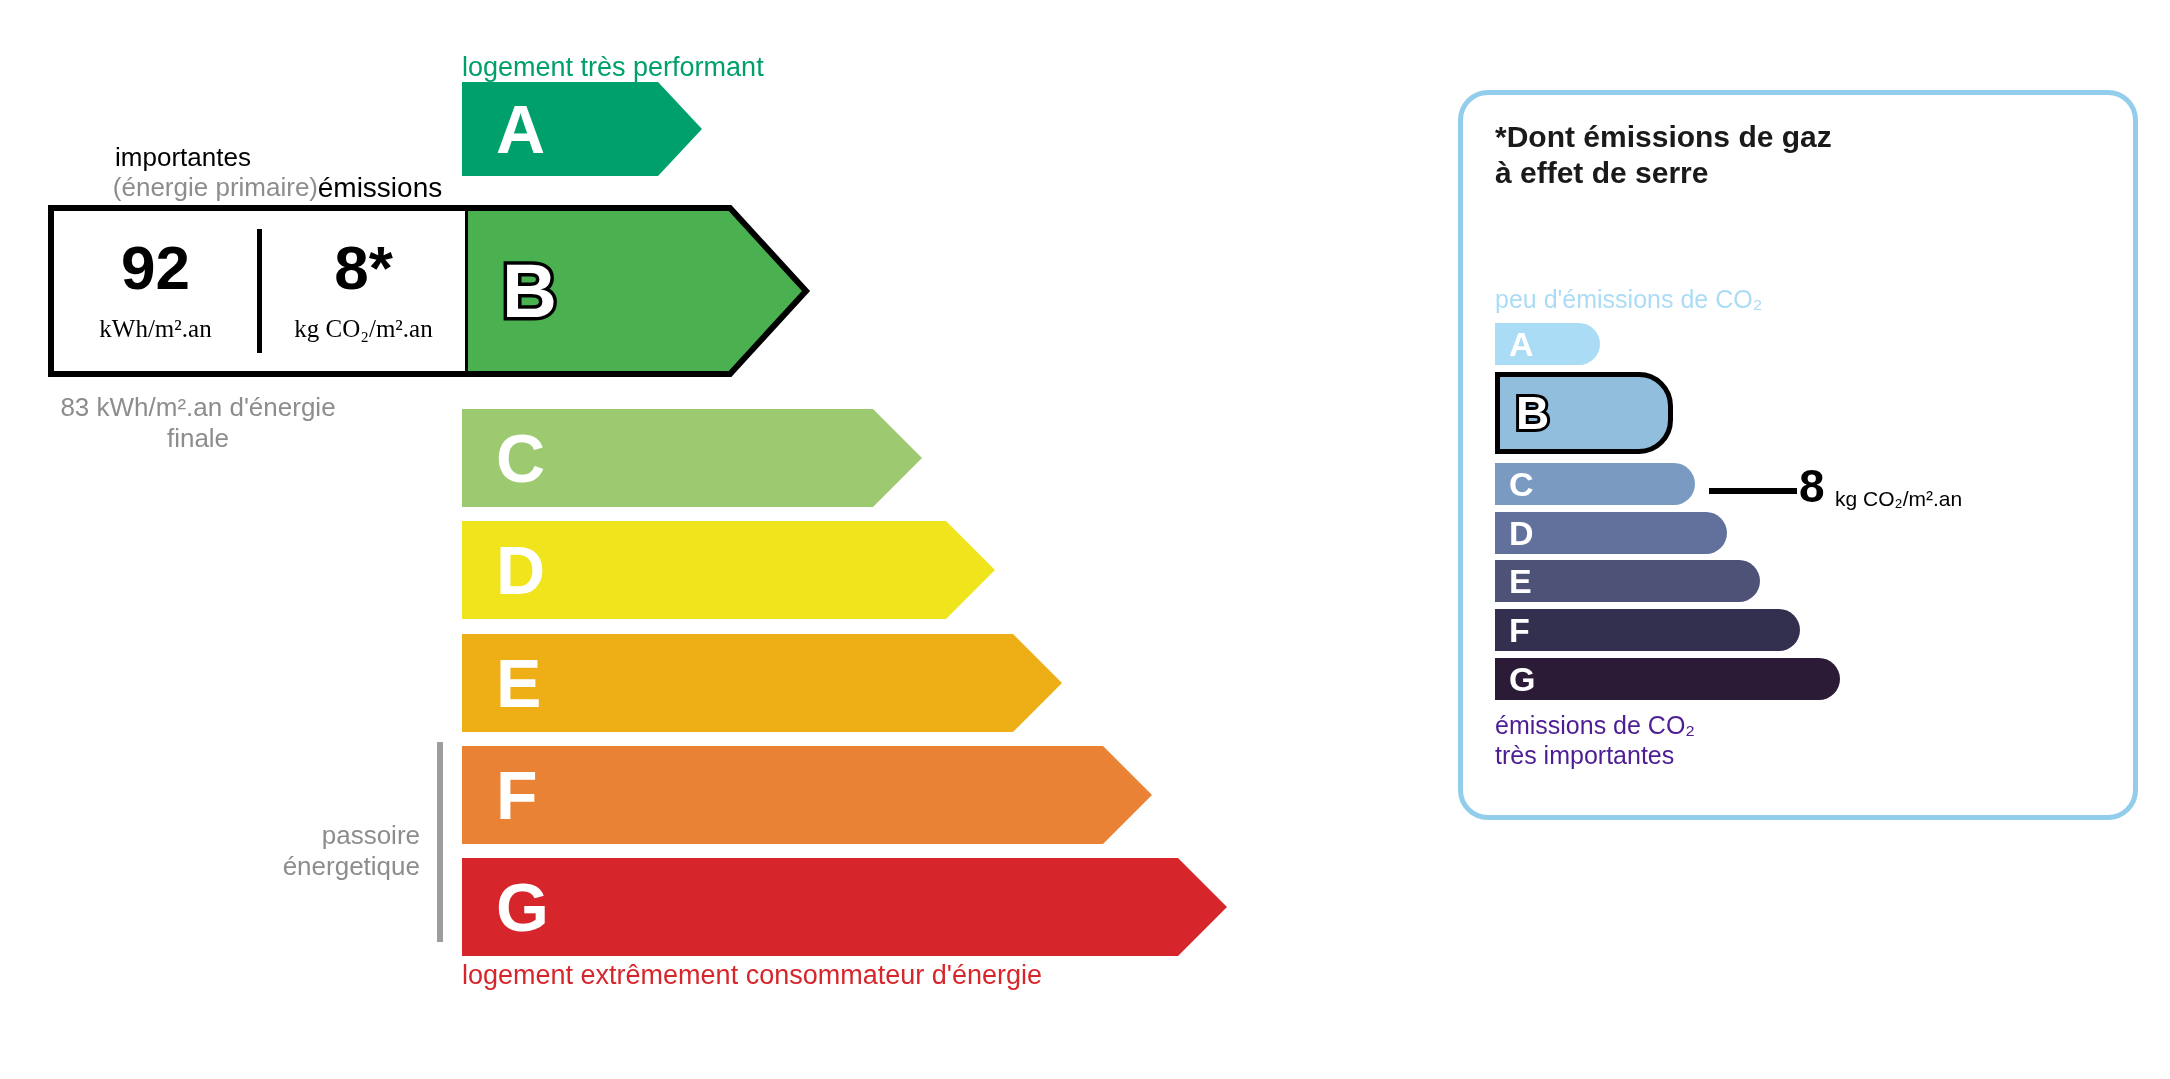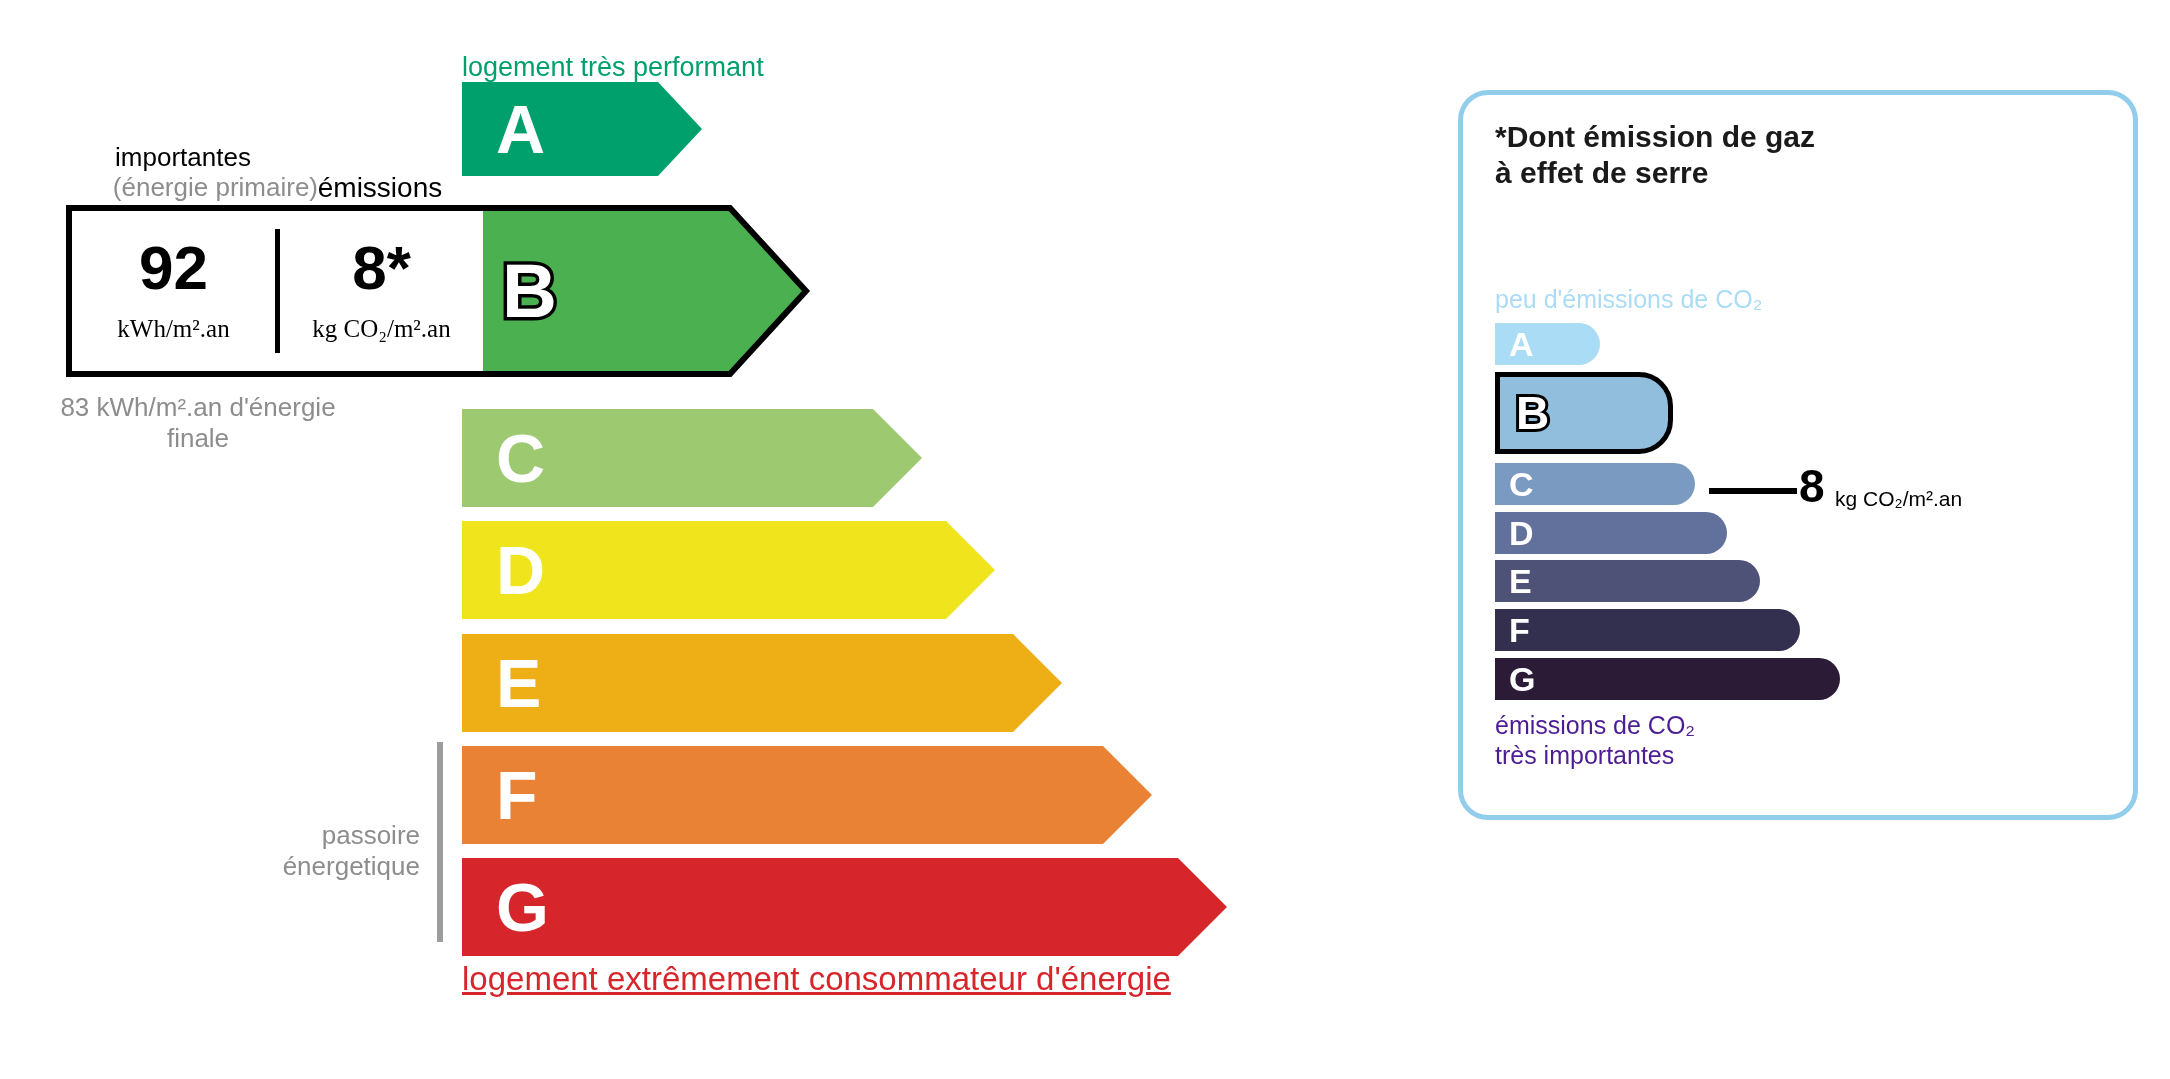--- a/index.html
+++ b/index.html
@@ -13,21 +13,21 @@
 
   
   #energy-panel { position: absolute; left: 0; top: 0; width: 1400px; height: 1079px; }
 
   .cap-top {
     position: absolute; left: 462px; top: 52px;
     font-size: 27px; color: #00a06d; white-space: nowrap;
   }
   .cap-bottom {
     position: absolute; left: 462px; top: 960px;
-    font-size: 33px; color: #d7262b; white-space: nowrap; text-decoration: underline;
+    font-size: 27px; color: #d7262b; white-space: nowrap;
   }
 
   .hdr-conso {
     position: absolute; left: 58px; top: 142px;
     width: 250px; text-align: center; font-size: 26px; color: #000;
   }
   .hdr-conso-sub {
     position: absolute; left: 48px; top: 172px;
     width: 270px; text-align: right; font-size: 26px; color: #8d8d8d;
   }
@@ -36,21 +36,20 @@
     width: 160px; text-align: center; font-size: 28px; color: #000;
   }
 
   
   #value-box {
     position: absolute; left: 48px; top: 205px;
     width: 417px; height: 172px;
     border: 6px solid #000; border-right: none;
     background: #fff; z-index: 6;
     display: flex;
-    margin-left: 18px;
   }
   .vb-cell { flex: 1; position: relative; }
   .vb-sep { width: 0; border-left: 5px solid #000; margin: 18px 0; }
   .vb-num {
     position: absolute; left: 0; right: 0; top: 26px;
     text-align: center; font-size: 62px; font-weight: bold; color: #000;
     line-height: 1;
   }
   .vb-unit {
     position: absolute; left: 0; right: 0; top: 104px;
@@ -243,21 +242,21 @@
         </svg>
         <span class="arrow-letter">G</span>
       </div>
     </div>
 
     <div class="cap-bottom">logement extrêmement consommateur d'énergie</div>
   </div>
 
   <div id="co2-card">
 
-    <div id="co2-title">*Dont émission de gaz
+    <div id="co2-title">*Dont émissions de gaz
 à effet de serre</div>
 
     <div id="co2-top-cap">peu d'émissions de CO₂</div>
 
     <div class="co2-row" style="top:228px; width:105px; height:42px;">
       <div class="co2-bar" style="background:#abdcf5;">
         <span class="co2-letter">A</span>
       </div>
     </div>
 

